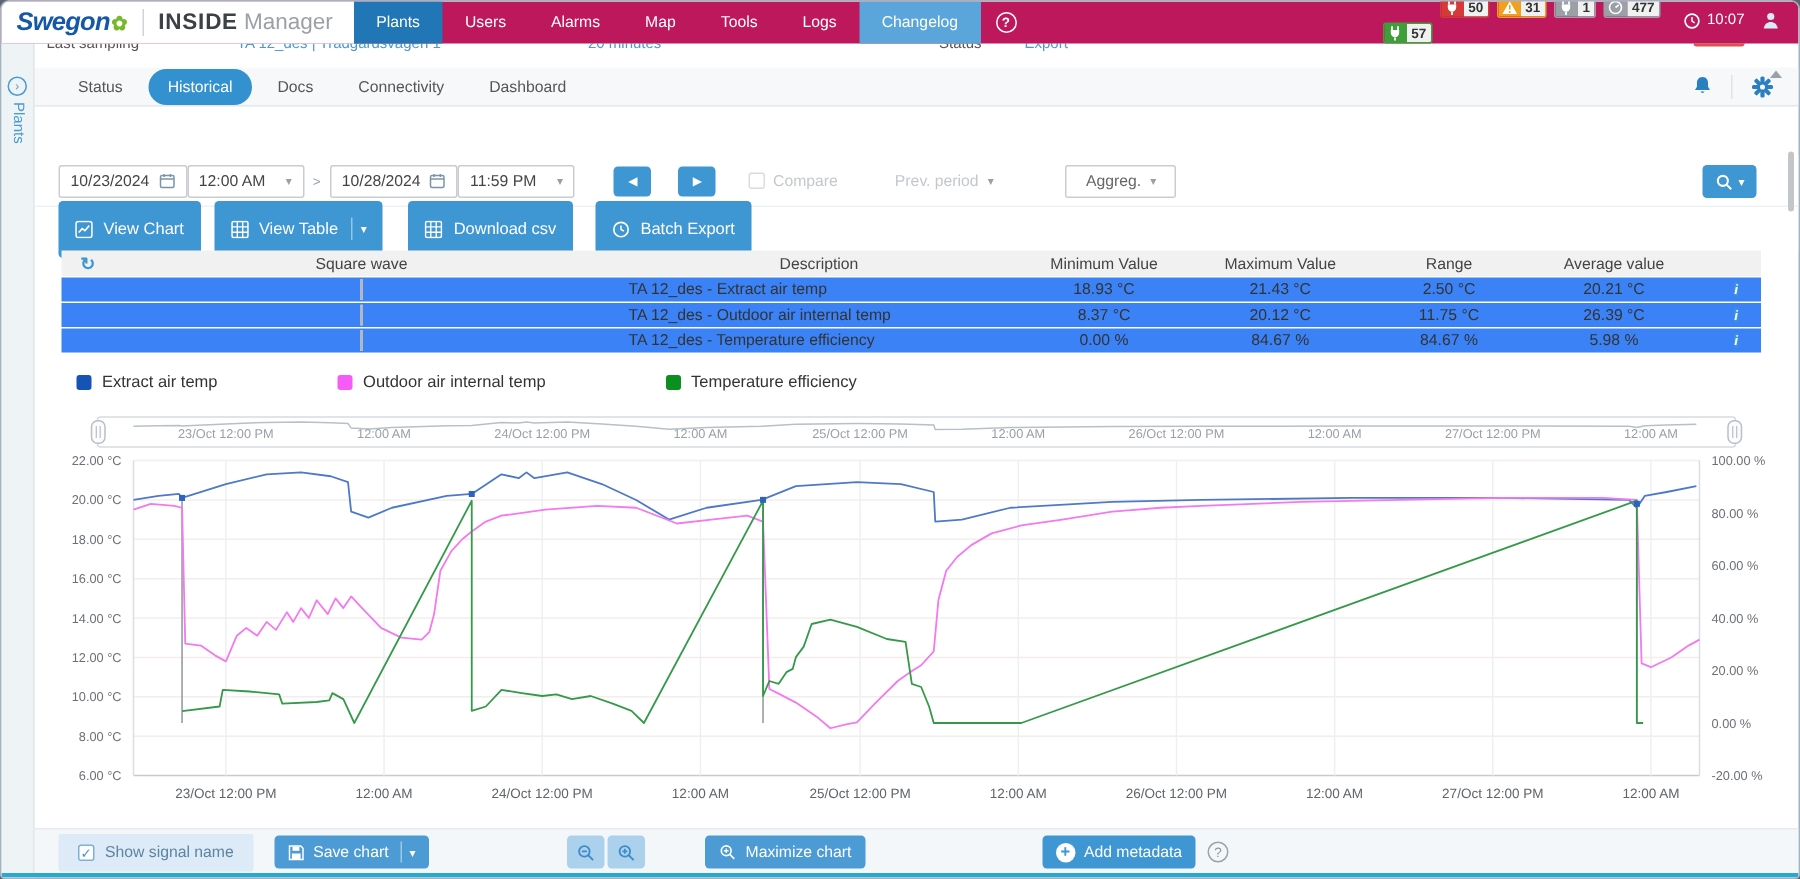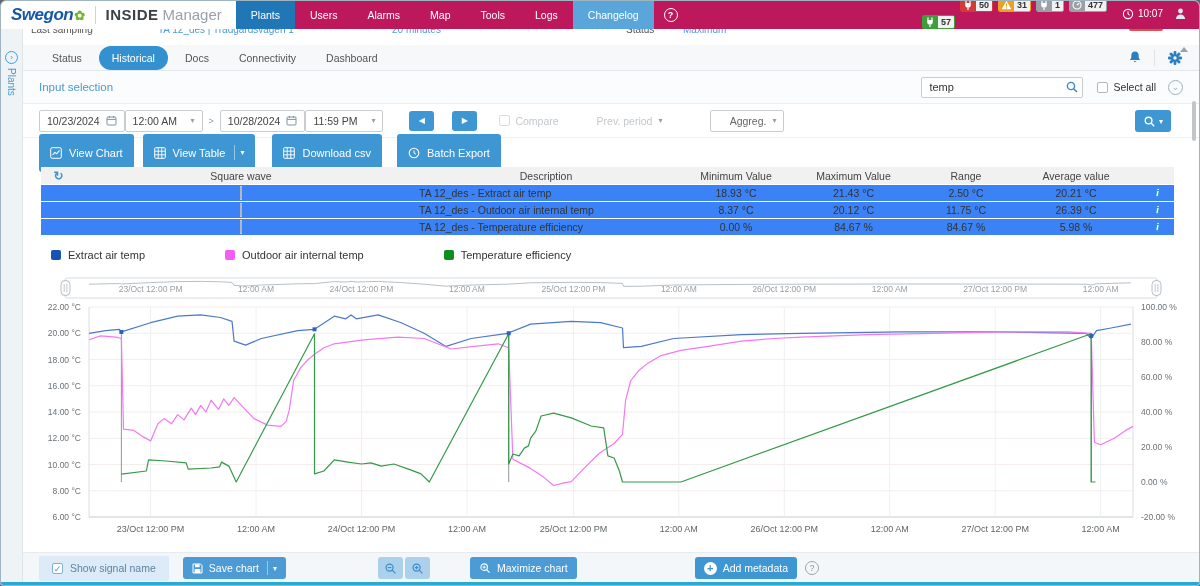--- a/index.html
+++ b/index.html
@@ -175,21 +175,21 @@
           </svg>
       </span>
     </div>
   </div>
 
   <div class="subrow" id="subrow">
       <span class="dark" style="left: 8px;">Last sampling</span>
       <span class="blue" style="left: 135px;">TA 12_des | Trädgårdsvägen 1</span>
       <span class="blue" style="left: 369px;">20 minutes</span>
       <span class="dark" style="left: 603px;">Status</span>
-      <span class="blue" style="left: 660px;">Maximum</span>
+      <span class="blue" style="left: 660px;">Export</span>
       <span class="red-sliver" style="left: 1106px;"></span>
     </div>
   <div class="scrollup"></div>
   <div class="scrollpiece"></div>
 
   <div class="sidebar">
     <div class="sb-circle">›</div>
     <div class="sb-label">Plants</div>
   </div>
 
@@ -213,35 +213,20 @@
             <rect x="1" y="6.6" width="14" height="2.8" rx="1"></rect>
             <rect x="6.6" y="1" width="2.8" height="14" rx="1" transform="rotate(45 8 8)"></rect>
             <rect x="6.6" y="1" width="2.8" height="14" rx="1" transform="rotate(-45 8 8)"></rect>
             <circle cx="8" cy="8" r="3.6"></circle>
           </g>
           <circle cx="8" cy="8" r="1.7" fill="#f7f8f9"></circle>
         </svg>
     </span>
   </div>
 
-  <div class="input-header">
-    <span class="is-title">Input selection</span>
-    <span class="search-wrap">
-      <input value="temp" style="">
-      <svg class="search-ic" width="14" height="14" viewBox="0 0 14 14">
-          <circle cx="6" cy="6" r="3.6" fill="none" stroke="#3a87c8" stroke-width="1.4"></circle>
-          <path d="M8.7 8.7L12 12" stroke="#3a87c8" stroke-width="1.4"></path>
-        </svg>
-    </span>
-    <span class="selall">
-      <span class="cbx"></span>
-      <span>Select all</span>
-    </span>
-    <span class="circle-chev">⌄</span>
-  </div>
 
   <div class="controls">
     <span class="field">
       <span>10/23/2024</span>
       <svg width="11" height="11" viewBox="0 0 11 11">
           <rect x="1" y="2" width="9" height="8" rx="1" fill="none" stroke="#7a95a8"></rect>
           <path d="M1 4.4h9" stroke="#7a95a8"></path>
           <path d="M3.4 1v2M7.6 1v2" stroke="#7a95a8"></path>
         </svg>
     </span>
@@ -265,21 +250,21 @@
     <span class="navbtn" style="margin-left:26px">◀</span>
     <span class="navbtn" style="margin-left:18px">▶</span>
     <span class="selall dis" style="margin-left:22px">
       <span class="cbx"></span>
       <span>Compare</span>
     </span>
     <span class="dis" style="font-size:10.5px;margin-left:26px;display:flex;gap:6px;align-items:center">
       <span>Prev. period</span>
         <span class="chev">▾</span>
     </span>
-    <span class="field" style="width:74px;justify-content:flex-end;margin-left:48px;color:#666">
+    <span class="field" style="width:74px;justify-content:center;margin-left:48px;color:#666">
       <span>Aggreg.</span>
         <span class="chev">▾</span>
     </span>
     <span class="searchbtn">
       <svg width="13" height="13" viewBox="0 0 14 14">
           <circle cx="6" cy="6" r="3.6" fill="none" stroke="#fff" stroke-width="1.5"></circle>
           <path d="M8.7 8.7L12 12" stroke="#fff" stroke-width="1.5"></path>
         </svg>
       <span class="chev" style="color:#fff">▾</span>
     </span>

